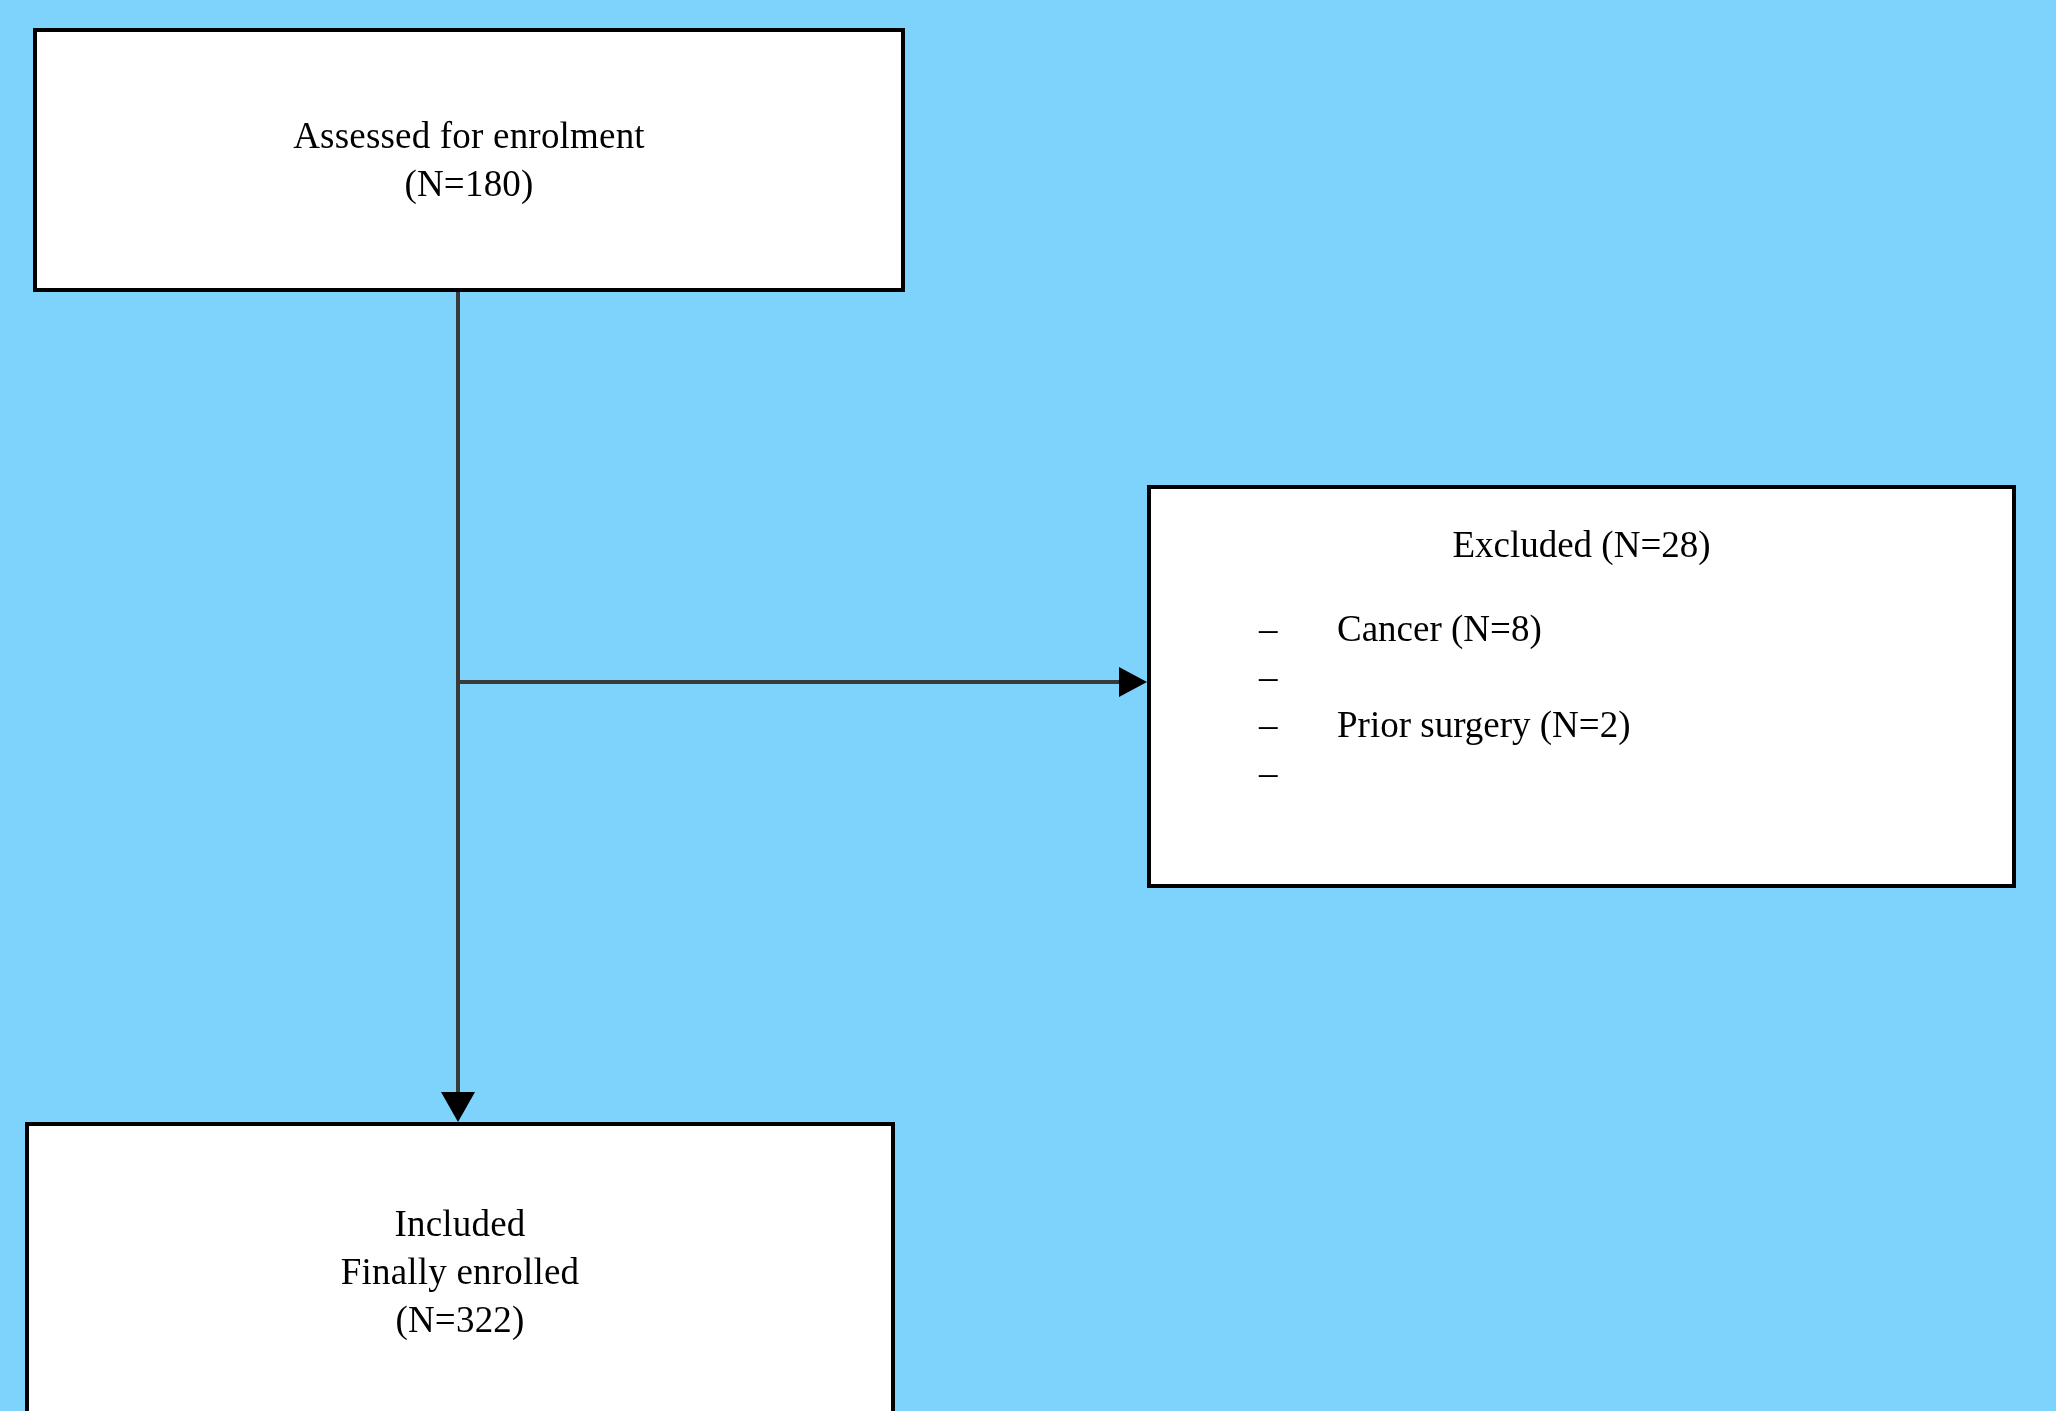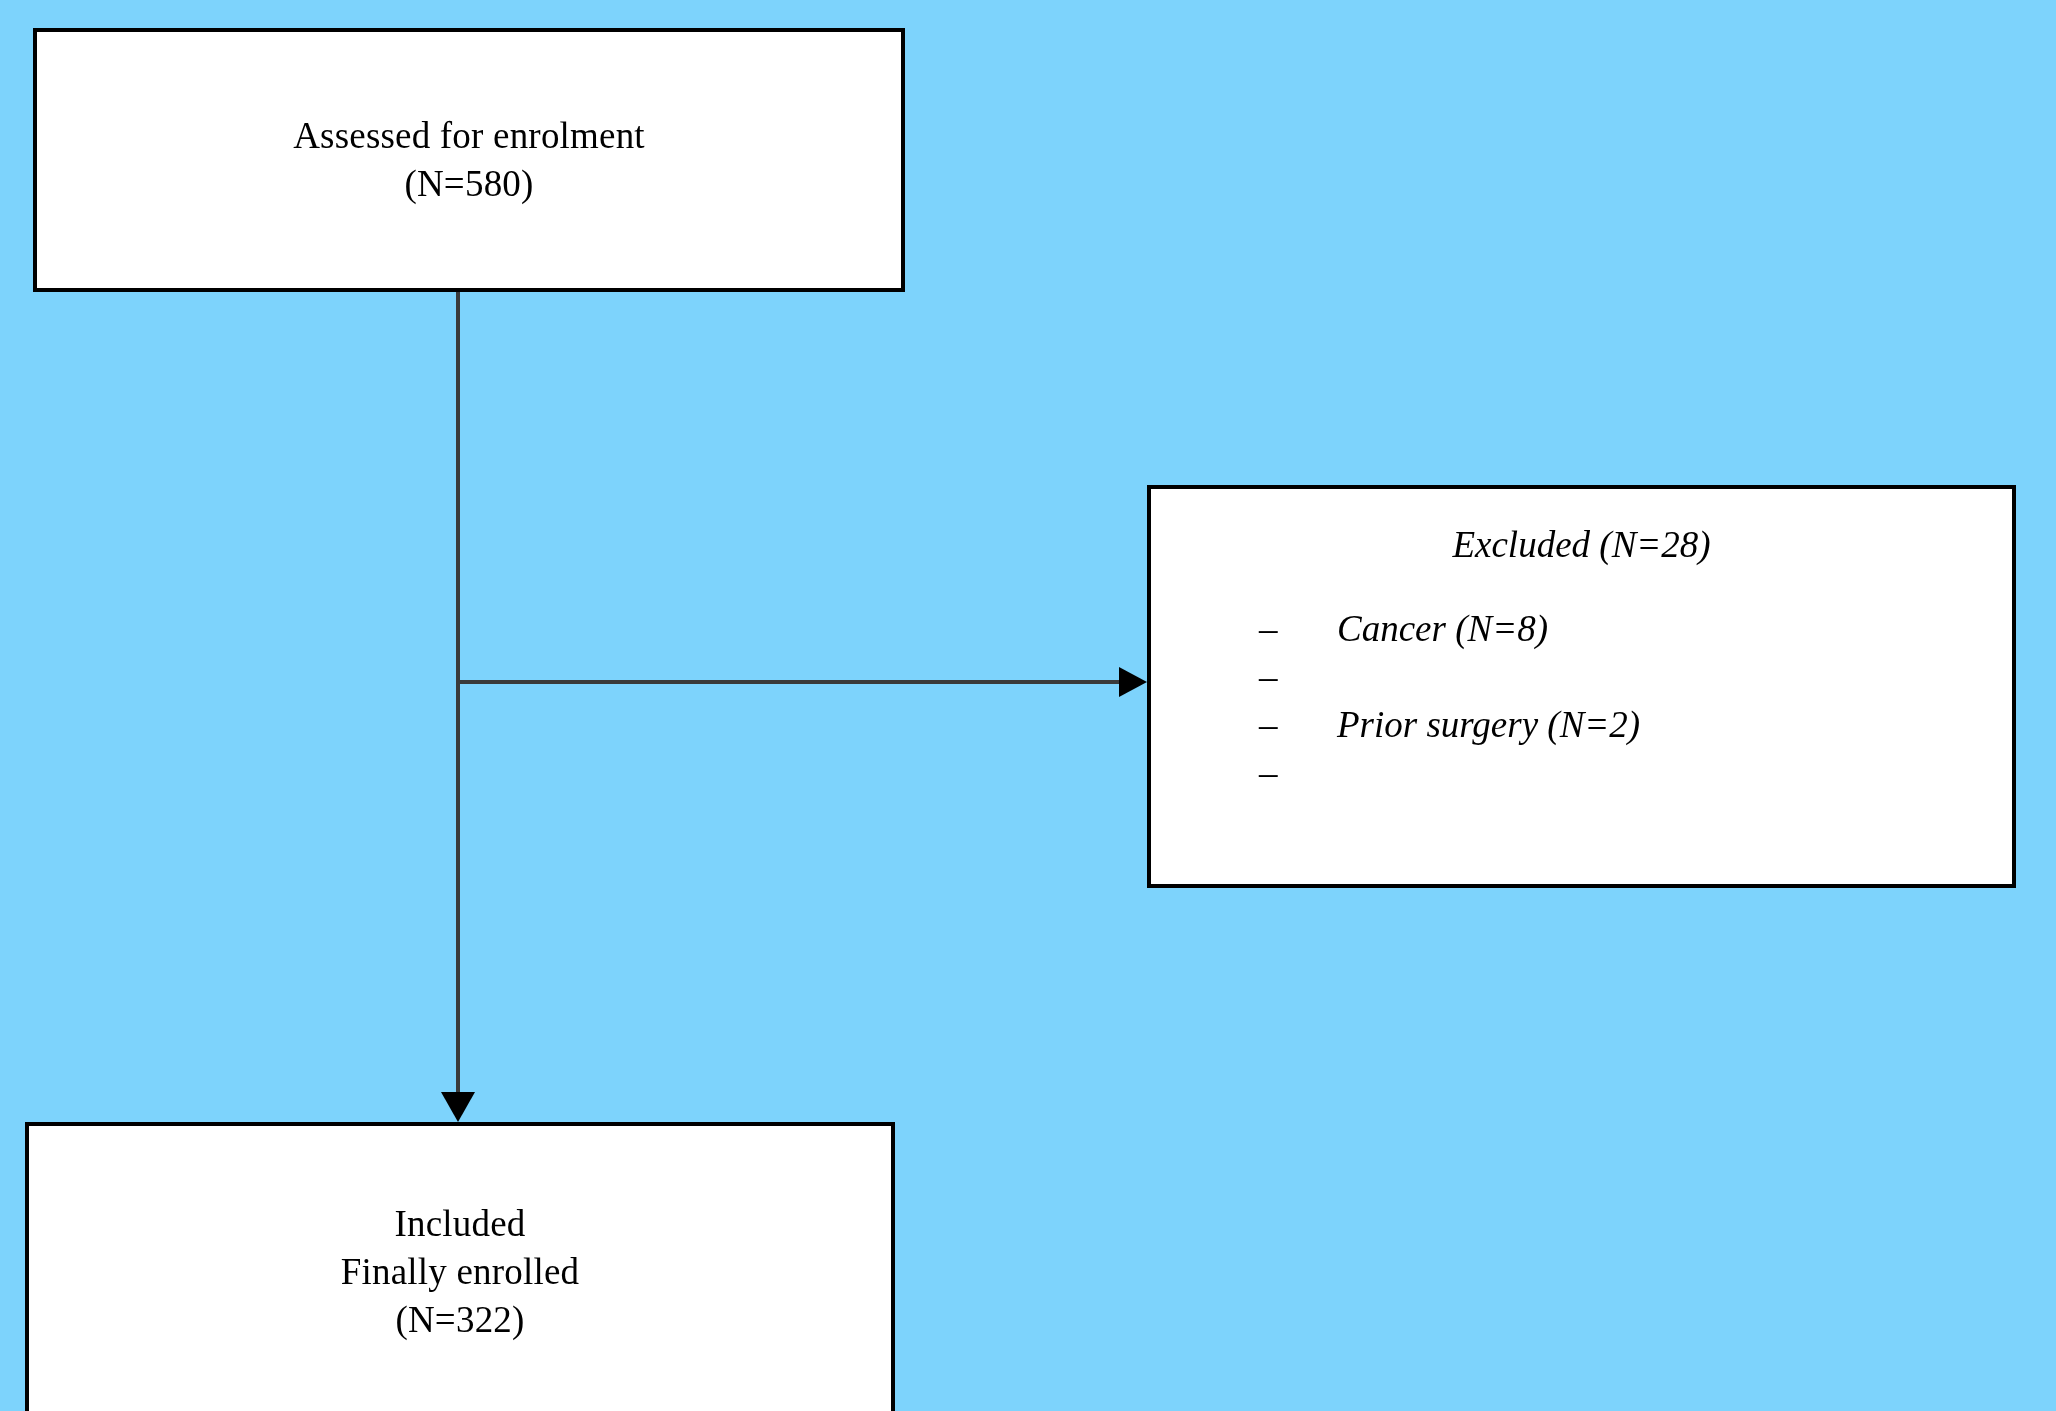--- a/index.html
+++ b/index.html
@@ -58,21 +58,20 @@
 
   
   #box-excluded {
     left: 1147px;
     top: 485px;
     width: 869px;
     height: 403px;
     justify-content: flex-start;
     align-items: stretch;
     padding: 0;
-    font-style: italic;
   }
   #box-excluded .excluded-heading {
     text-align: center;
     font-size: 37px;
     line-height: 48px;
     margin-top: 32px;
     white-space: nowrap;
   }
   .excluded-list {
     list-style: none;
@@ -120,21 +119,21 @@
     border-left: 28px solid #000000;
   }
 </style>
 </head>
 <body>
 
 <div id="canvas">
 
   <div class="node-box" id="box-assessed">
     <span class="box-line">Assessed for enrolment</span>
-    <span class="box-line">(N=580)</span>
+    <span class="box-line">(N=180)</span>
   </div>
 
   <div class="node-box" id="box-excluded">
     <div class="excluded-heading">Excluded (N=28)</div>
     <ul class="excluded-list">
       <li>
         <span class="dash">–</span>
         <span>Cancer (N=8)</span>
       </li>
       <li>

